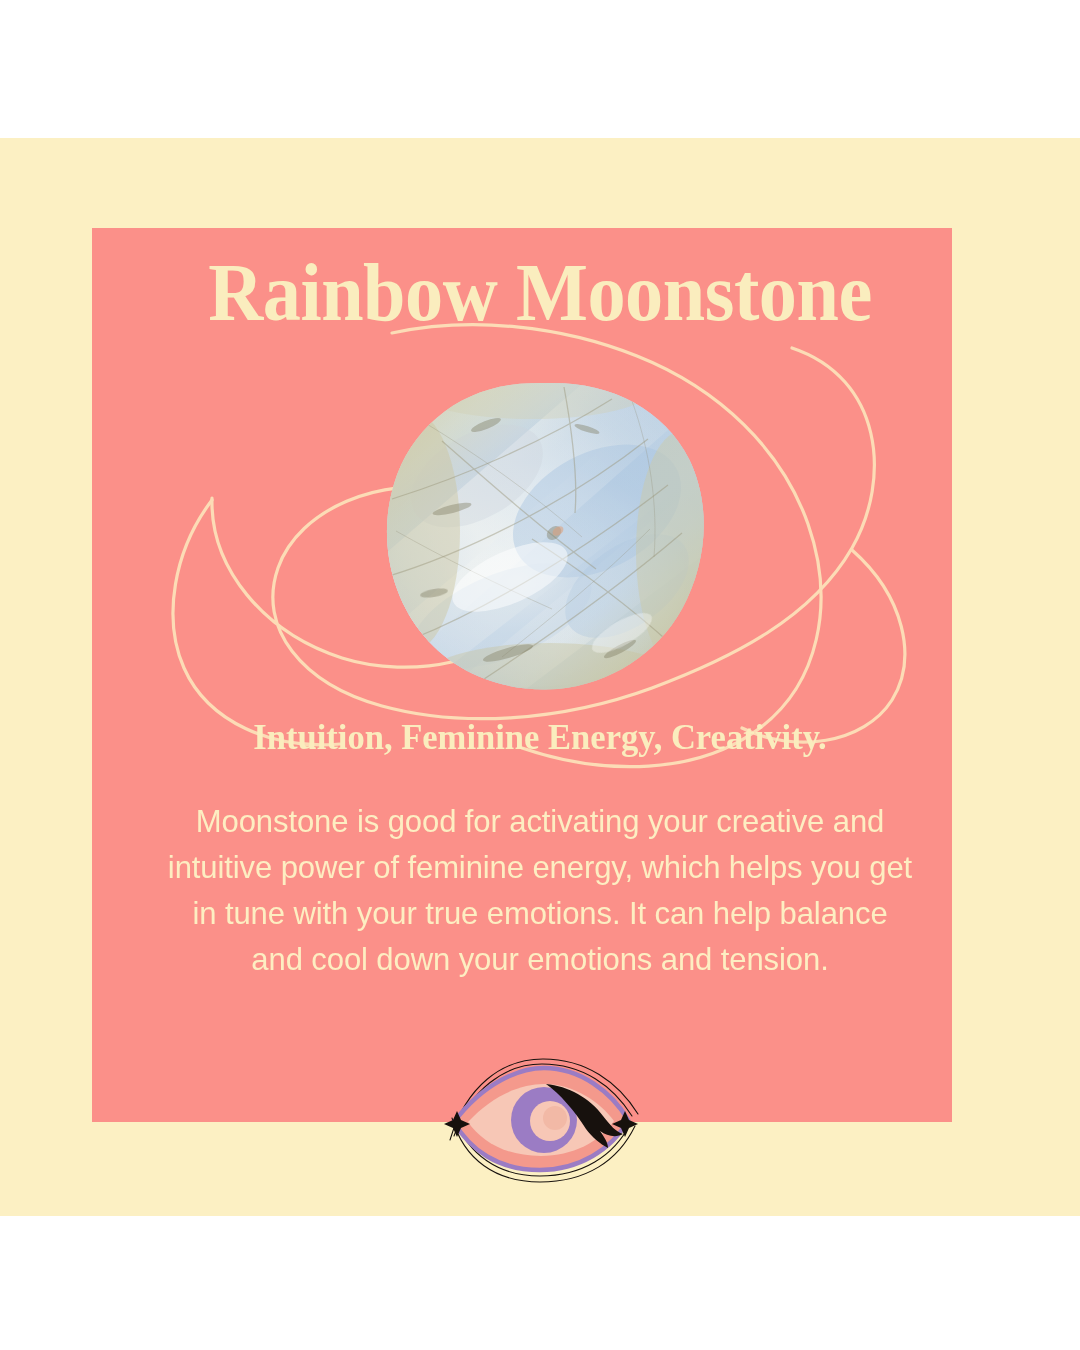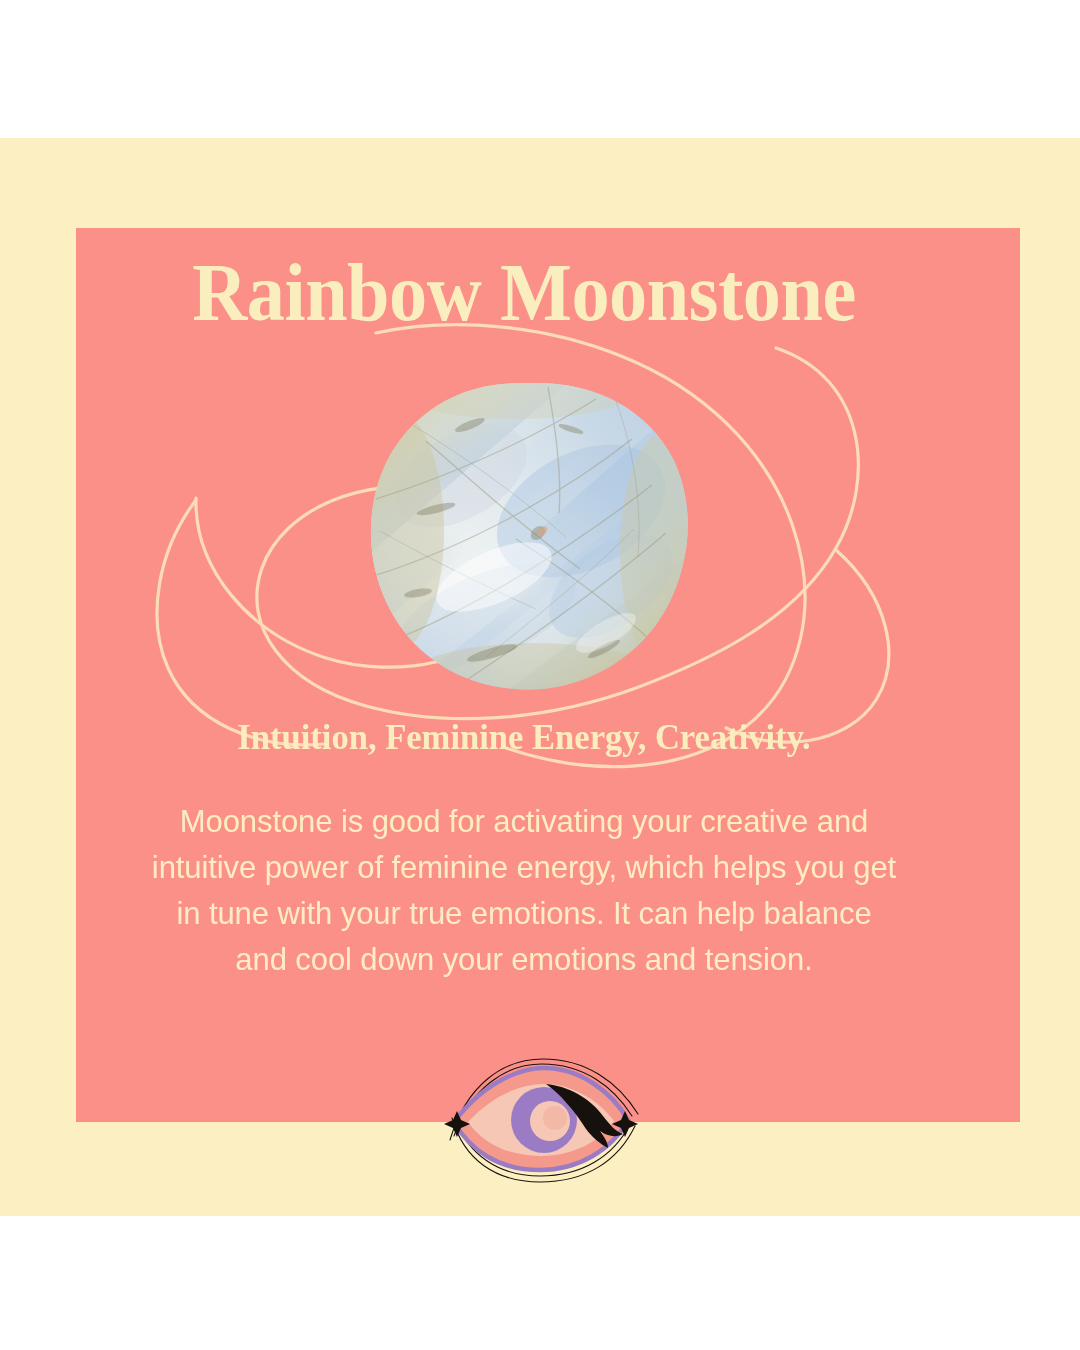--- a/index.html
+++ b/index.html
@@ -28,23 +28,23 @@
     left: 0;
     top: 138px;
     width: 1080px;
     height: 1078px;
     background: #fcf0c3;
   }
 
   
   #coral-card {
     position: absolute;
-    left: 76px;
+    left: 92px;
     top: 228px;
-    width: 944px;
+    width: 860px;
     height: 894px;
     background: #fb9089;
     overflow: visible;
   }
 
   
   #squiggle-layer {
     position: absolute;
     left: 0;
     top: 0;

